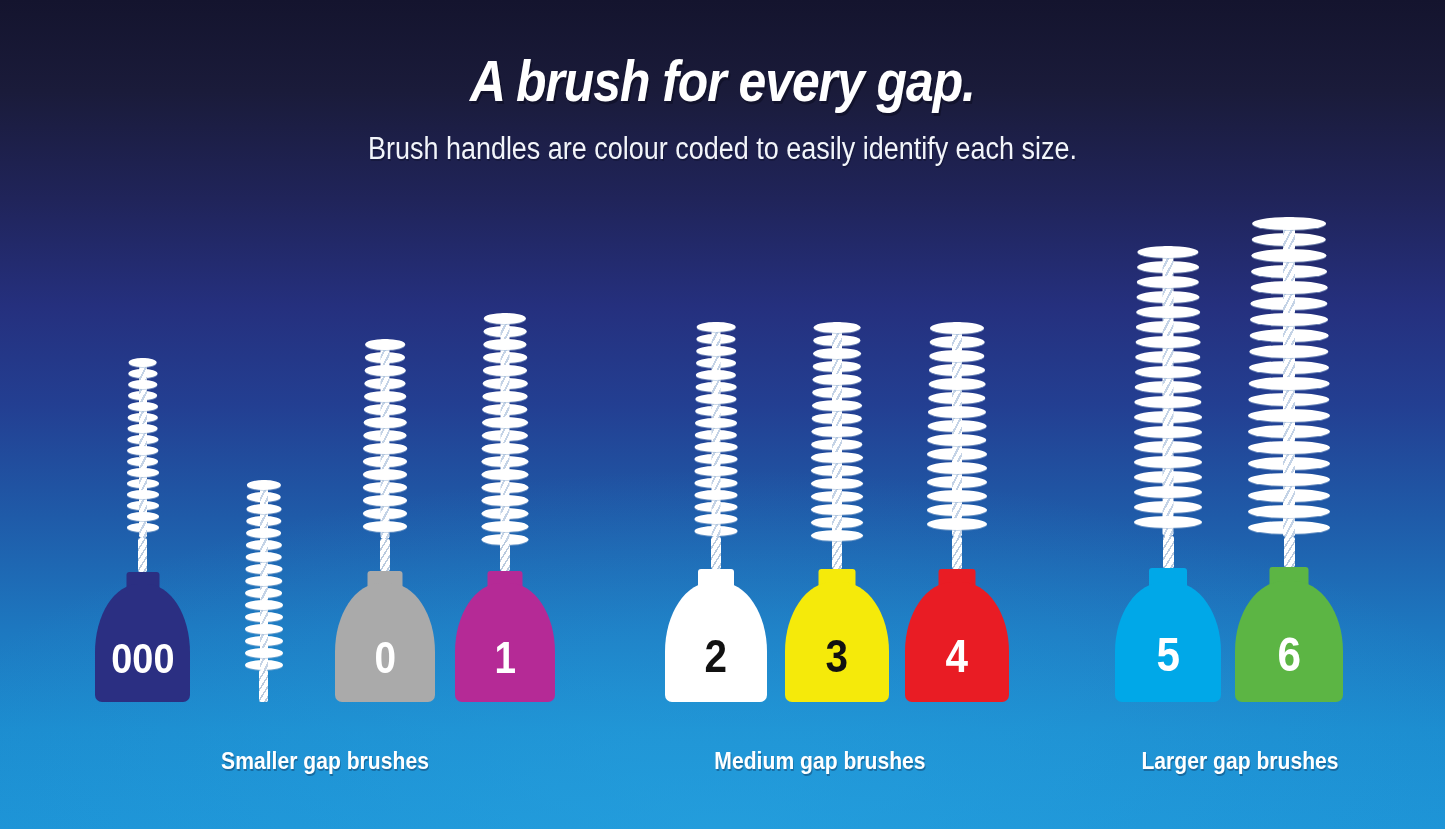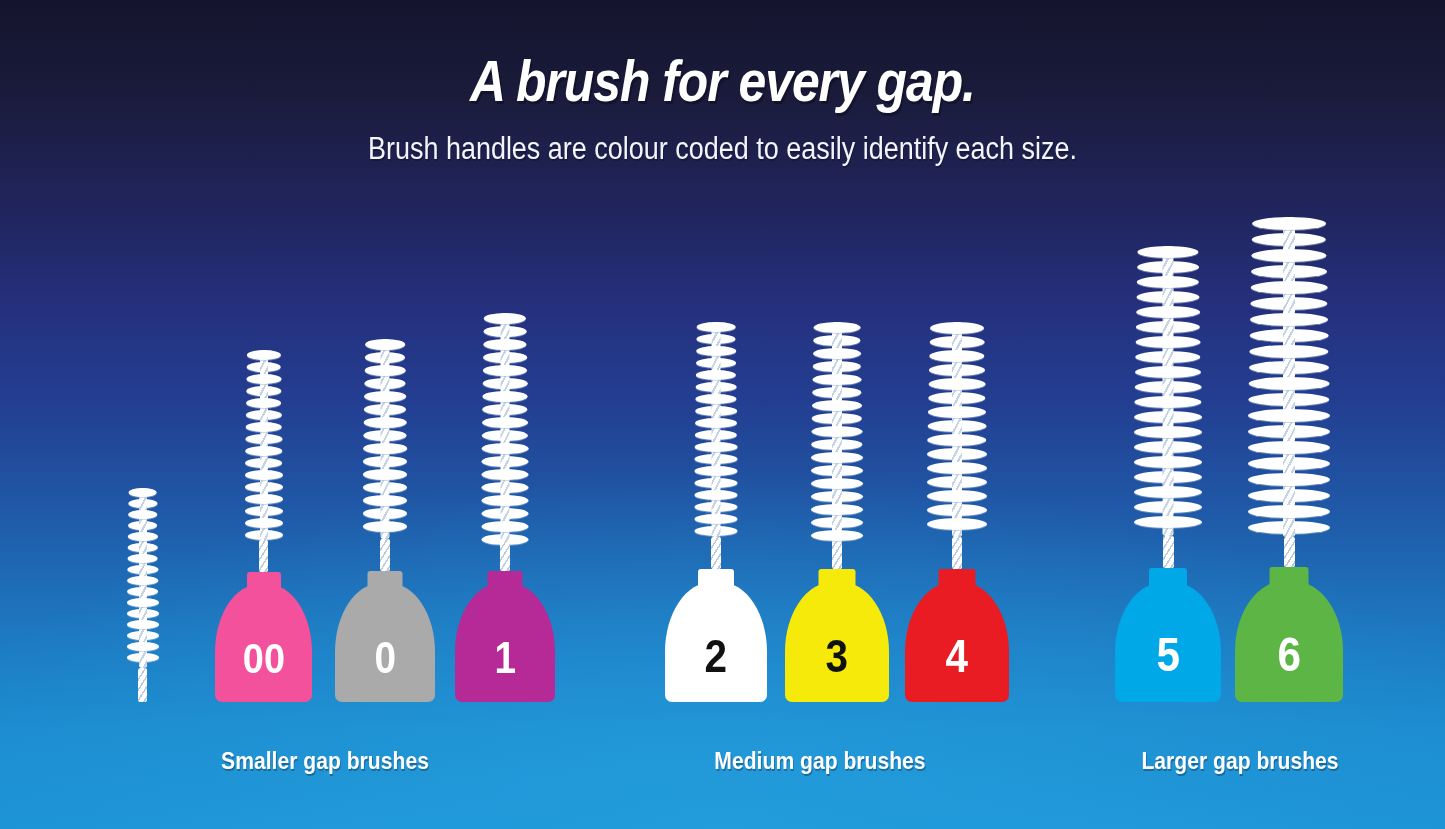--- a/index.html
+++ b/index.html
@@ -173,20 +173,26 @@
             <div class="disc" style="width: 31.5307px; height: 9px; top: 88px; z-index: 4;"></div>
             <div class="disc" style="width: 31.872px; height: 9px; top: 99px; z-index: 2;"></div>
             <div class="disc" style="width: 32px; height: 9px; top: 110px; z-index: 4;"></div>
             <div class="disc" style="width: 32px; height: 9px; top: 121px; z-index: 2;"></div>
             <div class="disc" style="width: 32px; height: 9px; top: 132px; z-index: 4;"></div>
             <div class="disc" style="width: 32px; height: 9px; top: 143px; z-index: 2;"></div>
             <div class="disc" style="width: 32px; height: 9px; top: 154px; z-index: 4;"></div>
             <div class="disc" style="width: 32px; height: 9px; top: 165px; z-index: 2;"></div>
           </div>
           <div class="wire" style="width: 9px; height: 34px;"></div>
+          <div class="handle" style="width: 95px; height: 130px;">
+            <div class="neck" style="width: 33px; height: 26px; background: rgb(43, 47, 130);"></div>
+            <div class="body" style="height: 118px; background: rgb(43, 47, 130);">
+              <div class="num" style="font-size: 43px; color: rgb(255, 255, 255); margin-bottom: 22px;">000</div>
+            </div>
+          </div>
         </div>
       </div>
       <div class="brush" style="left: 215px; width: 97px;">
         <div class="stack">
           <div class="bristles" style="width: 38px; height: 190px;">
             <div class="core" style="width: 8px;"></div>
             <div class="disc" style="width: 34.2px; height: 10px; top: 0px; z-index: 4;"></div>
             <div class="disc" style="width: 34.6053px; height: 10px; top: 12px; z-index: 2;"></div>
             <div class="disc" style="width: 35.0107px; height: 10px; top: 24px; z-index: 4;"></div>
             <div class="disc" style="width: 35.416px; height: 10px; top: 36px; z-index: 2;"></div>
@@ -197,26 +203,20 @@
             <div class="disc" style="width: 37.4427px; height: 10px; top: 96px; z-index: 4;"></div>
             <div class="disc" style="width: 37.848px; height: 10px; top: 108px; z-index: 2;"></div>
             <div class="disc" style="width: 38px; height: 10px; top: 120px; z-index: 4;"></div>
             <div class="disc" style="width: 38px; height: 10px; top: 132px; z-index: 2;"></div>
             <div class="disc" style="width: 38px; height: 10px; top: 144px; z-index: 4;"></div>
             <div class="disc" style="width: 38px; height: 10px; top: 156px; z-index: 2;"></div>
             <div class="disc" style="width: 38px; height: 10px; top: 168px; z-index: 4;"></div>
             <div class="disc" style="width: 38px; height: 10px; top: 180px; z-index: 2;"></div>
           </div>
           <div class="wire" style="width: 9px; height: 32px;"></div>
-          <div class="handle" style="width: 97px; height: 130px;">
-            <div class="neck" style="width: 34px; height: 26px; background: rgb(243, 81, 155);"></div>
-            <div class="body" style="height: 118px; background: rgb(243, 81, 155);">
-              <div class="num" style="font-size: 43px; color: rgb(255, 255, 255); margin-bottom: 22px;">00</div>
-            </div>
-          </div>
         </div>
       </div>
       <div class="brush" style="left: 335px; width: 100px;">
         <div class="stack">
           <div class="bristles" style="width: 44px; height: 200px;">
             <div class="core" style="width: 9px;"></div>
             <div class="disc" style="width: 39.6px; height: 11px; top: 0px; z-index: 4;"></div>
             <div class="disc" style="width: 40.1029px; height: 11px; top: 13px; z-index: 2;"></div>
             <div class="disc" style="width: 40.6057px; height: 11px; top: 26px; z-index: 4;"></div>
             <div class="disc" style="width: 41.1086px; height: 11px; top: 39px; z-index: 2;"></div>

